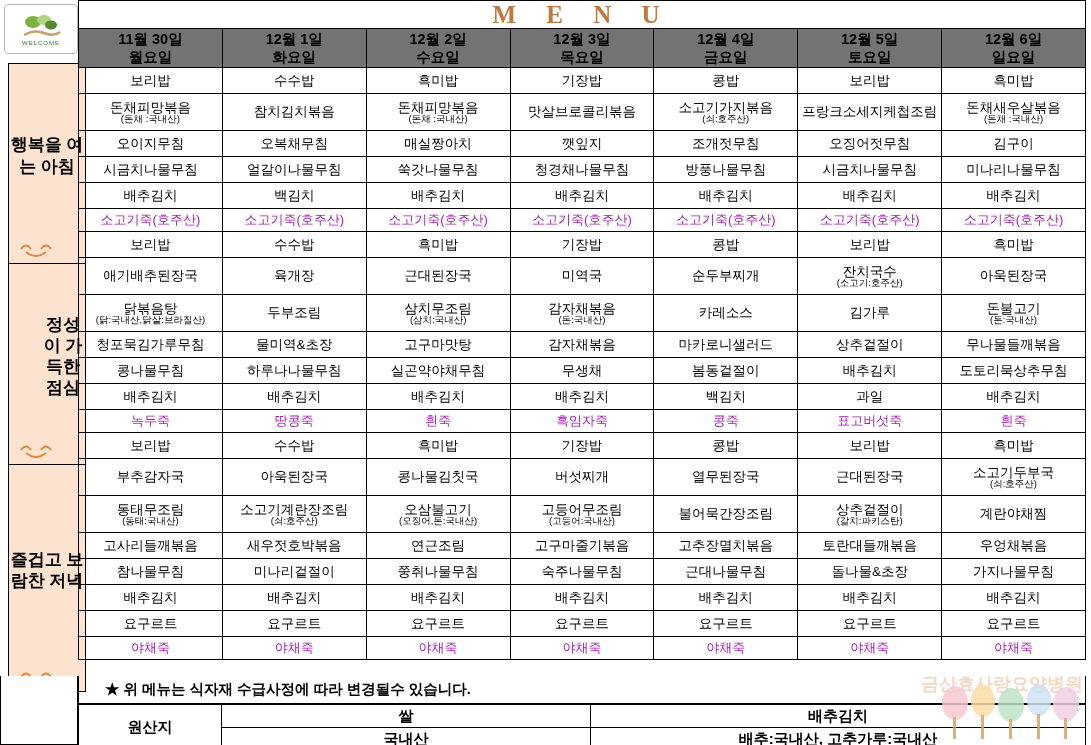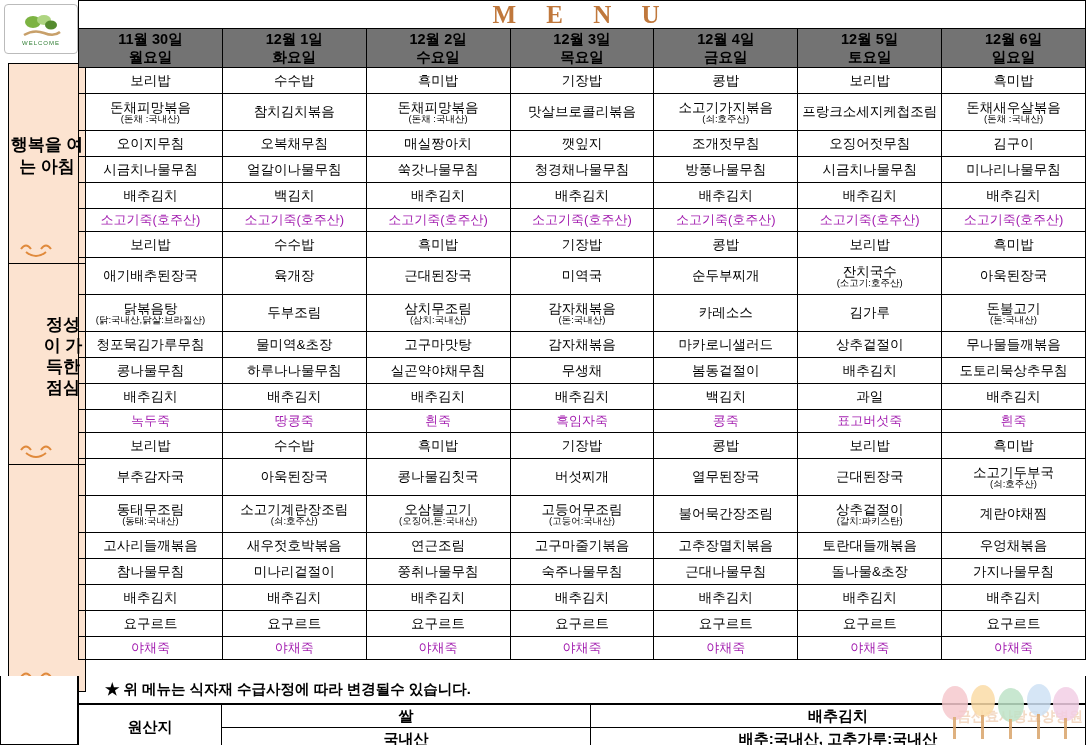--- a/index.html
+++ b/index.html
@@ -101,23 +101,22 @@
   table.origin{
     position:absolute;left:78px;top:704px;width:1008px;
     border-collapse:collapse;table-layout:fixed;
   }
   table.origin td{
     border:1px solid #000;text-align:center;vertical-align:middle;
     font-size:15px;font-weight:bold;height:20px;
   }
   .wm{
     position:absolute;right:8px;top:672px;
-    font-size:14px;color:#f3d9c4;font-weight:bold;
+    font-size:18px;color:#f3d9c4;font-weight:bold;
     pointer-events:none;
-    margin-top:36px;
   }
   .trees{position:absolute;right:6px;bottom:2px;}
   .corner-box{
     position:absolute;left:0;top:676px;width:78px;height:69px;
     box-sizing:border-box;border:1px solid #000;border-top:none;background:#fff;
   }
 </style>
 </head>
 <body>
 
@@ -148,20 +147,21 @@
     </div>
     <div class="lbl" id="lbl1" style="height: 201px; padding-left: 32px;">
       <span class="txt">정성이 가득한 점심</span>
       <svg class="face" width="46" height="20" viewBox="0 0 46 20">
         <path d="M4 10 q5 -7 10 0" stroke="#e08a3c" stroke-width="2" fill="none"></path>
         <path d="M24 10 q5 -7 10 0" stroke="#e08a3c" stroke-width="2" fill="none"></path>
         <path d="M9 13 q10 8 20 0" stroke="#e08a3c" stroke-width="2" fill="none"></path>
       </svg>
     </div>
     <div class="lbl" id="lbl2" style="height: 227px;">
+      <span class="txt">즐겁고 보람찬 저녁</span>
       <svg class="face" width="46" height="20" viewBox="0 0 46 20">
         <path d="M4 10 q5 -7 10 0" stroke="#e08a3c" stroke-width="2" fill="none"></path>
         <path d="M24 10 q5 -7 10 0" stroke="#e08a3c" stroke-width="2" fill="none"></path>
         <path d="M9 13 q10 8 20 0" stroke="#e08a3c" stroke-width="2" fill="none"></path>
       </svg>
     </div>
   </div>
 
   <table class="menu">
     <thead>

